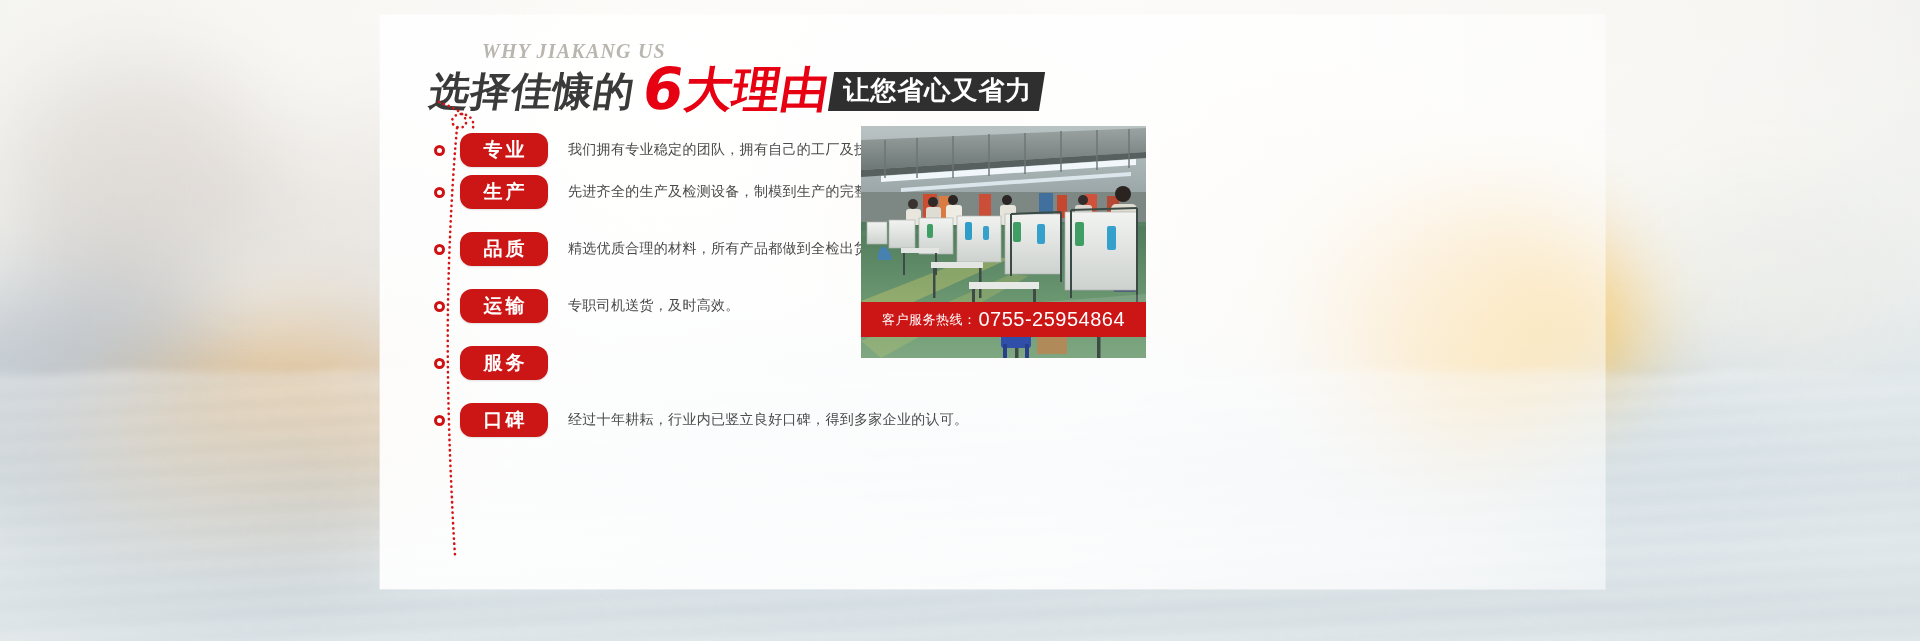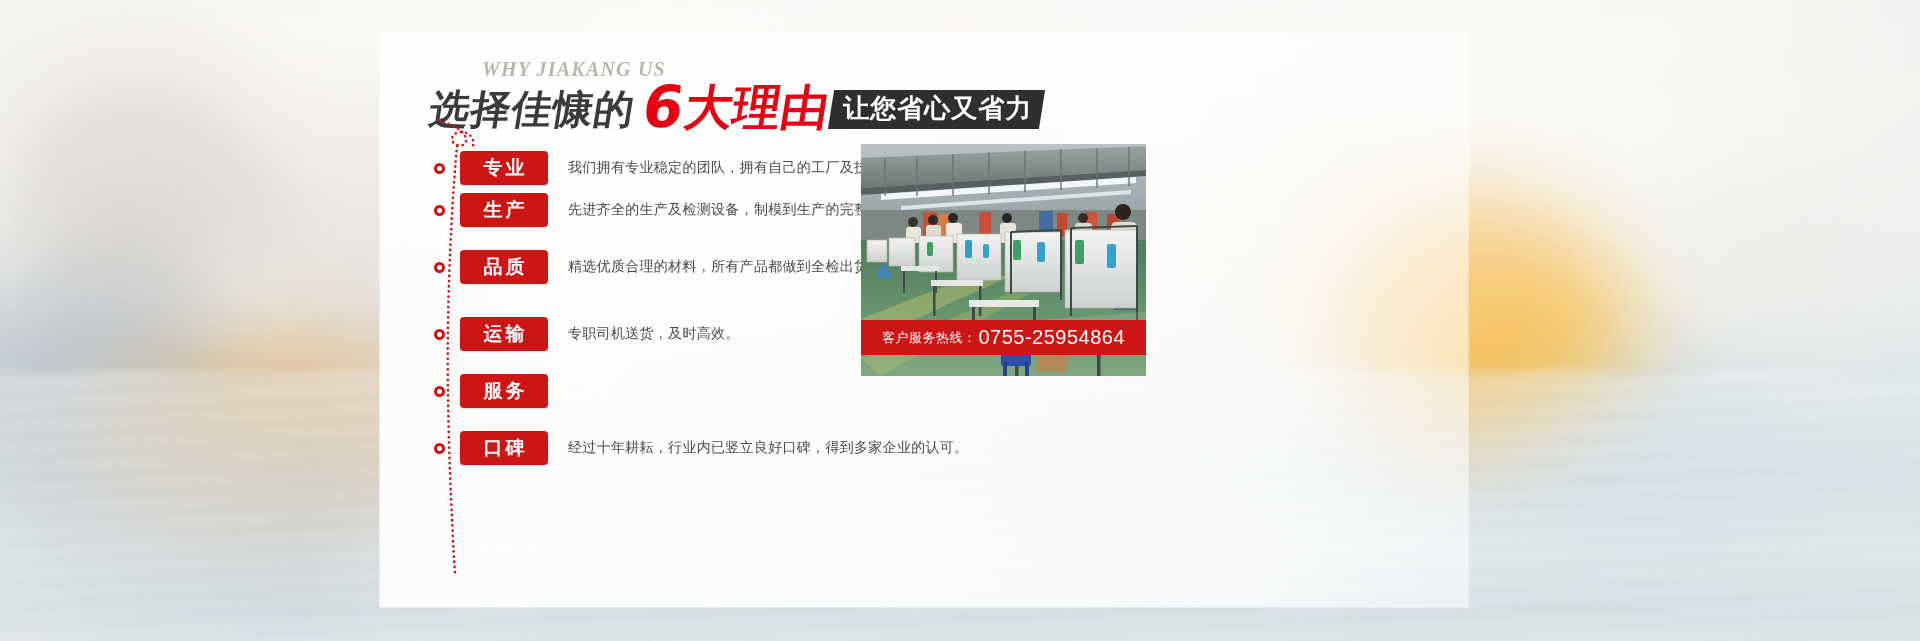--- a/index.html
+++ b/index.html
@@ -37,22 +37,22 @@
   }
   .bg-shade {
     background:
       radial-gradient(110% 85% at 50% 10%, rgba(255,255,255,.75) 0%, rgba(255,255,255,0) 65%),
       linear-gradient(to right, rgba(235,238,236,.35) 0%, rgba(255,255,255,0) 18%, rgba(255,255,255,0) 84%, rgba(220,228,232,.3) 100%);
   }
 
   
   #panel {
     position:absolute;
-    left:380px; top:33px;
-    width:1088px; height:574px;
+    left:380px; top:15px;
+    width:1225px; height:574px;
     background:linear-gradient(to right,
        rgba(255,255,255,.92) 0%,
        rgba(255,255,255,.88) 55%,
        rgba(255,255,255,.74) 82%,
        rgba(255,255,255,.55) 100%);
     box-shadow:0 0 0 1px rgba(255,255,255,.35);
   }
 
   
   #title-block { position:absolute; left:50px; top:25px; }
@@ -112,21 +112,21 @@
     position:absolute; left:4px; top:50%;
     width:11px; height:11px; margin-top:-5.5px;
     border-radius:50%;
     background:#ffffff; border:3px solid #cf1111;
     z-index:3;
   }
   .badge {
     margin-left:30px;
     width:88px; height:34px;
     background:#cc1616;
-    border-radius:4px;
+    border-radius:12px;
     color:#ffffff;
     font-size:19px; font-weight:700;
     font-family:"DejaVu Sans","Liberation Sans",sans-serif;
     display:flex; align-items:center; justify-content:center;
     letter-spacing:3px; text-indent:3px;
     flex:0 0 auto;
     box-shadow:0 1px 2px rgba(0,0,0,.12);
   }
   .rtext {
     margin-left:20px;
@@ -215,21 +215,21 @@
       <span class="badge">生产</span>
       <span class="rtext">先进齐全的生产及检测设备，制模到生产的完整工艺。</span>
     </div>
 
     <div class="reason" style="margin-top:23px">
       <span class="dot"></span>
       <span class="badge">品质</span>
       <span class="rtext">精选优质合理的材料，所有产品都做到全检出货。</span>
     </div>
 
-    <div class="reason" style="margin-top:33px">
+    <div class="reason" style="margin-top:23px">
       <span class="dot"></span>
       <span class="badge">运输</span>
       <span class="rtext">专职司机送货，及时高效。</span>
     </div>
 
     <div class="reason" style="margin-top:23px">
       <span class="dot"></span>
       <span class="badge">服务</span>
     </div>
 

